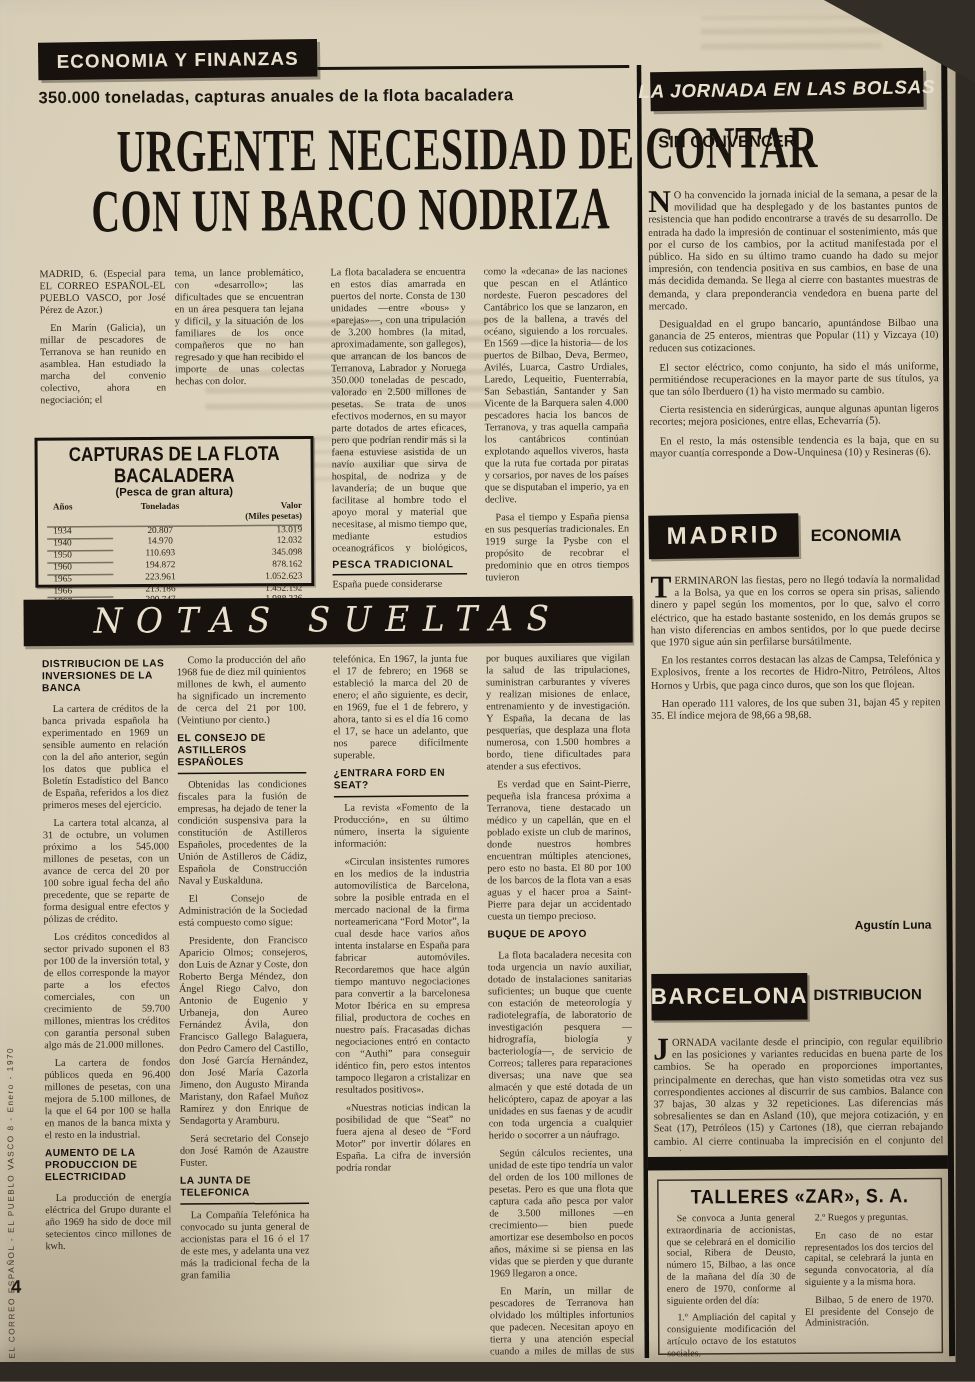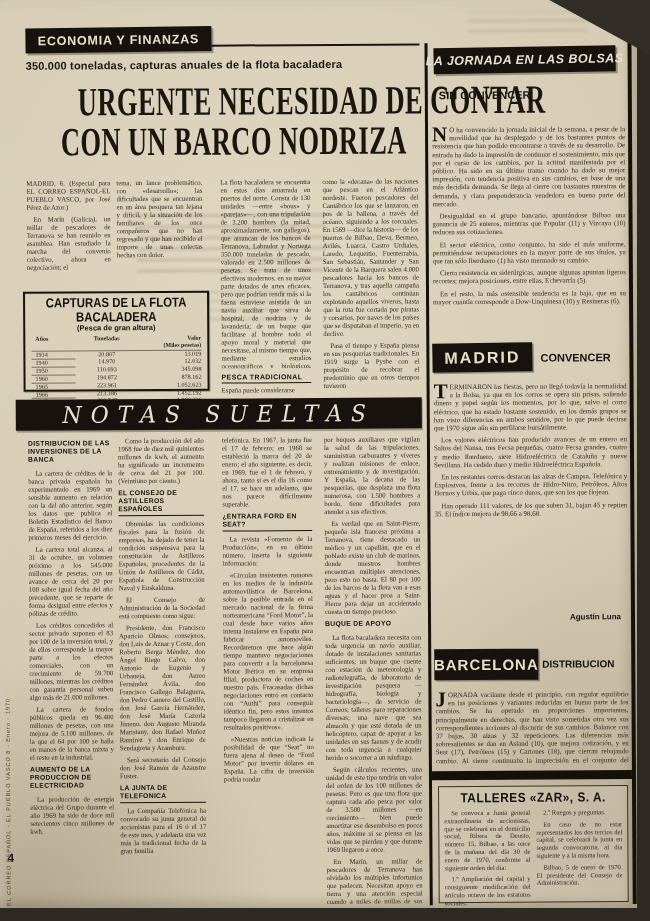--- a/index.html
+++ b/index.html
@@ -273,25 +273,24 @@
     <div class="stext t-bilbao">
       <p class="bp"><span class="dropcap">N</span><span>O ha convencido la jornada inicial de la semana, a pesar de la movilidad que ha desplegado y de los bastantes puntos de resistencia que han podido encontrarse a través de su desarrollo. De entrada ha dado la impresión de continuar el sostenimiento, más que por el curso de los cambios, por la actitud manifestada por el público. Ha sido en su último tramo cuando ha dado su mejor impresión, con tendencia positiva en sus cambios, en base de una más decidida demanda. Se llega al cierre con bastantes muestras de demanda, y clara preponderancia vendedora en buena parte del mercado.</span></p>
       <p class="bp ind">Desigualdad en el grupo bancario, apuntándose Bilbao una ganancia de 25 enteros, mientras que Popular (11) y Vizcaya (10) reducen sus cotizaciones.</p>
       <p class="bp ind">El sector eléctrico, como conjunto, ha sido el más uniforme, permitiéndose recuperaciones en la mayor parte de sus títulos, ya que tan sólo Iberduero (1) ha visto mermado su cambio.</p>
       <p class="bp ind">Cierta resistencia en siderúrgicas, aunque algunas apuntan ligeros recortes; mejora posiciones, entre ellas, Echevarría (5).</p>
       <p class="bp ind">En el resto, la más ostensible tendencia es la baja, que en su mayor cuantía corresponde a Dow-Unquinesa (10) y Resineras (6).</p>
     </div>
 
     <div class="cityrow r-madrid">
       <div class="citybox">MADRID</div>
-      <div class="citytag">CONVENCER</div>
+      <div class="citytag">ECONOMIA</div>
     </div>
     <div class="stext t-madrid">
       <p class="bp"><span class="dropcap">T</span><span>ERMINARON las fiestas, pero no llegó todavía la normalidad a la Bolsa, ya que en los corros se opera sin prisas, saliendo dinero y papel según los momentos, por lo que, salvo el corro eléctrico, que ha estado bastante sostenido, en los demás grupos se han visto diferencias en ambos sentidos, por lo que puede decirse que 1970 sigue aún sin perfilarse bursátilmente.</span></p>
-      <p class="bp ind">Los valores eléctricos han producido avances de un entero en Saltos del Nansa, tres Fecsa pequeñas, cuatro Fecsa grandes, cuatro y medio Iberduero, siete Hidroeléctrica de Cataluña y nueve Sevillana. Ha cedido duro y medio Hidroeléctrica Española.</p>
       <p class="bp ind">En los restantes corros destacan las alzas de Campsa, Telefónica y Explosivos, frente a los recortes de Hidro-Nitro, Petróleos, Altos Hornos y Urbis, que paga cinco duros, que son los que flojean.</p>
       <p class="bp ind">Han operado 111 valores, de los que suben 31, bajan 45 y repiten 35. El índice mejora de 98,66 a 98,68.</p>
     </div>
     <div class="byline">Agustín Luna</div>
 
     <div class="cityrow r-barcelona">
       <div class="citybox">BARCELONA</div>
       <div class="citytag">DISTRIBUCION</div>
     </div>
     <div class="stext t-barcelona">

